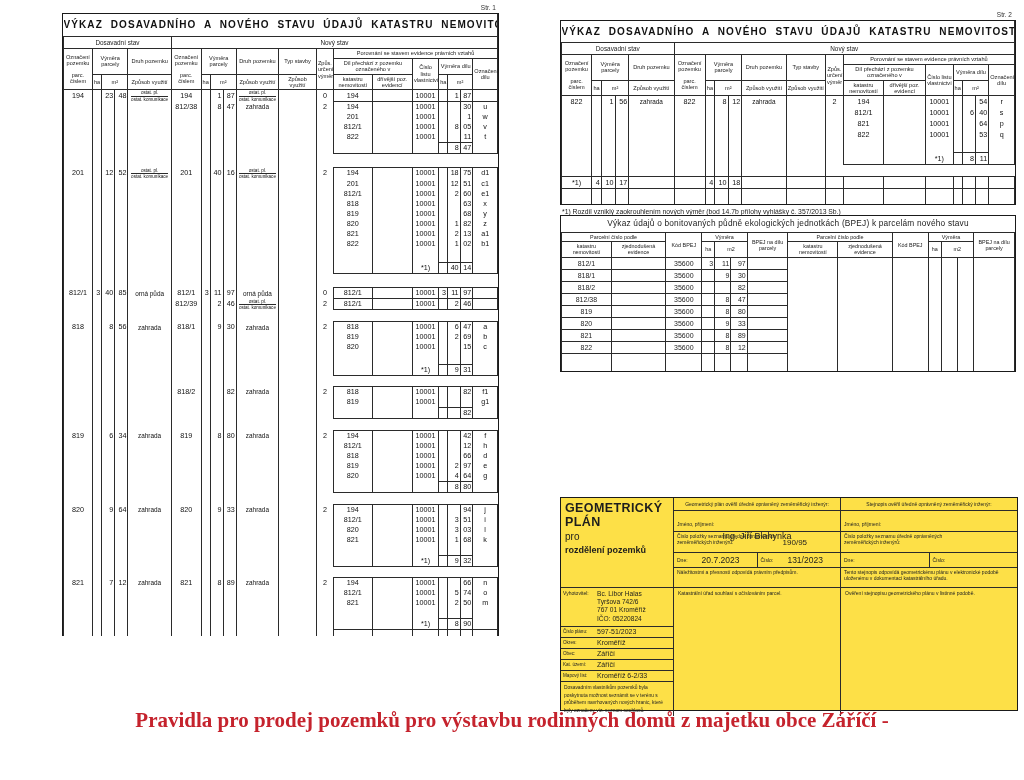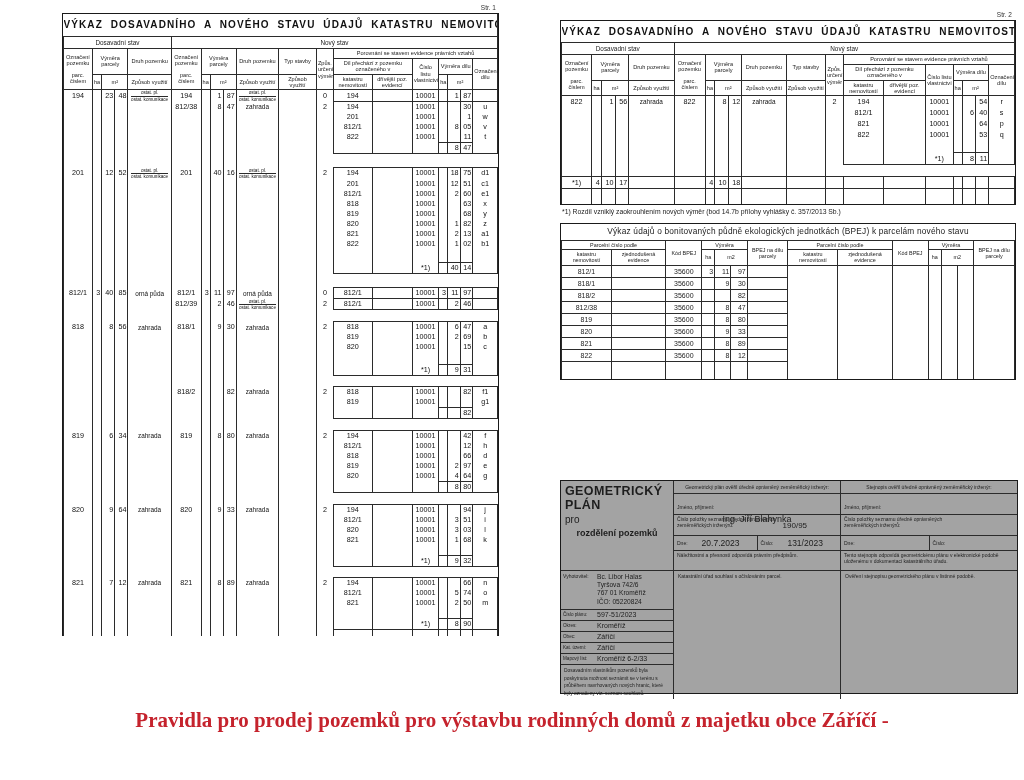--- a/index.html
+++ b/index.html
@@ -6,21 +6,21 @@
   body{width:1024px;height:780px;position:relative;background:#ffffff;
        font-family:"Liberation Sans",sans-serif;color:#1d1d1d;overflow:hidden;}
   .str{position:absolute;font-size:6.5px;color:#333;}
   .str1{left:452px;top:4px;width:44px;text-align:right;}
   .str2{left:968px;top:11px;width:44px;text-align:right;}
   .page1{position:absolute;left:62px;top:13px;width:435px;height:622px;
          border:1.5px solid #1a1a1a;border-bottom:none;overflow:hidden;background:#fff;}
   .rightcol{position:absolute;left:560px;top:20px;width:456px;}
   .pagebox{border:1.5px solid #1a1a1a;background:#fff;}
   .footnote{font-size:6.8px;margin:3px 0 0 2px;color:#222;}
-  .bpejbox{margin-top:8px;}
+  .bpejbox{}
   
   table.vykaz{border-collapse:collapse;table-layout:fixed;width:100%;}
   .vykaz th{border:1px solid #2b2b2b;font-weight:normal;font-size:5.6px;line-height:1.15;
             padding:1px;text-align:center;vertical-align:middle;color:#222;}
   .vykaz td{border-left:1px solid #2b2b2b;font-size:7.2px;padding:0 1px;height:10px;
             line-height:10px;white-space:nowrap;overflow:hidden;color:#111;}
   .vykaz tr td:last-child{border-right:1px solid #2b2b2b;}
   .p2 .vykaz td{height:11px;line-height:11px;}
   .vykaz .ttl{border:none;border-bottom:1px solid #2b2b2b;font-weight:bold;font-size:10px;
               letter-spacing:1.1px;word-spacing:4px;text-align:center;padding:5px 0;height:auto;line-height:1.2;}
@@ -38,34 +38,34 @@
   table.bpej{border-collapse:collapse;table-layout:fixed;width:100%;}
   .bpej th{border:1px solid #2b2b2b;font-weight:normal;font-size:5.4px;line-height:1.15;
            padding:1px;text-align:center;vertical-align:middle;color:#222;}
   .bpej .btitle{border:none;border-bottom:1px solid #2b2b2b;font-size:8.3px;text-align:center;
                 padding:3px 0;font-weight:normal;letter-spacing:0.2px;}
   .bpej td{border-left:1px solid #2b2b2b;font-size:7px;height:11px;line-height:11px;
            padding:0 1px;white-space:nowrap;overflow:hidden;}
   .bpej tr td:last-child{border-right:1px solid #2b2b2b;}
   .bpej td.lb{border-bottom:1px solid #2b2b2b;}
   
-  .gp{position:absolute;left:560px;top:480px;width:456px;border:1.5px solid #1a1a1a;background:#a3a3a3;}
+  .gp{position:absolute;left:560px;top:497px;width:456px;border:1.5px solid #1a1a1a;background:#fde047;}
   .gp .lab{font-size:5px;color:#222;line-height:1.25;}
   .gp-top{display:grid;grid-template-columns:113px 167px 1fr;height:89px;}
   .gp-left{border-right:1px solid #2b2b2b;padding:3px 4px;}
   .gp-mid{border-right:1px solid #2b2b2b;display:flex;flex-direction:column;}
   .gp-right{display:flex;flex-direction:column;}
   .gprow{border-bottom:1px solid #2b2b2b;padding:1px 3px;box-sizing:border-box;}
   .gprow:last-child{border-bottom:none;}
   .r-h{height:13px;display:flex;align-items:center;justify-content:center;text-align:center;}
   .r-jm{height:21px;} .r-cp{height:21px;display:flex;} .r-dc{height:15px;display:flex;padding:0;}
   .r-nt{flex:1;}
   .gp-title{font-size:12.5px;letter-spacing:0.4px;font-weight:bold;}
   .gp-pro{font-size:10px;margin-top:2px;}
-  .gp-sub{font-size:9px;margin-top:3px;font-weight:bold;text-align:center;}
+  .gp-sub{font-size:9px;margin-top:3px;font-weight:bold;}
   .gp-name{font-size:9px;text-align:center;margin-top:1px;}
   .gp-val{font-size:8px;}
   .dchalf{flex:1;display:flex;align-items:center;padding:0 3px;}
   .dchalf + .dchalf{border-left:1px solid #2b2b2b;}
   .dchalf .gp-val{flex:1;text-align:center;font-size:8.5px;}
   .gp-bottom{display:grid;grid-template-columns:113px 167px 1fr;height:122px;border-top:1px solid #2b2b2b;}
   .gp-bleft{border-right:1px solid #2b2b2b;display:flex;flex-direction:column;}
   .gp-bmid{border-right:1px solid #2b2b2b;padding:2px 4px;}
   .gp-bright{padding:2px 4px;}
   .vyh{border-bottom:1px solid #2b2b2b;display:flex;padding:2px 2px 3px 2px;}

